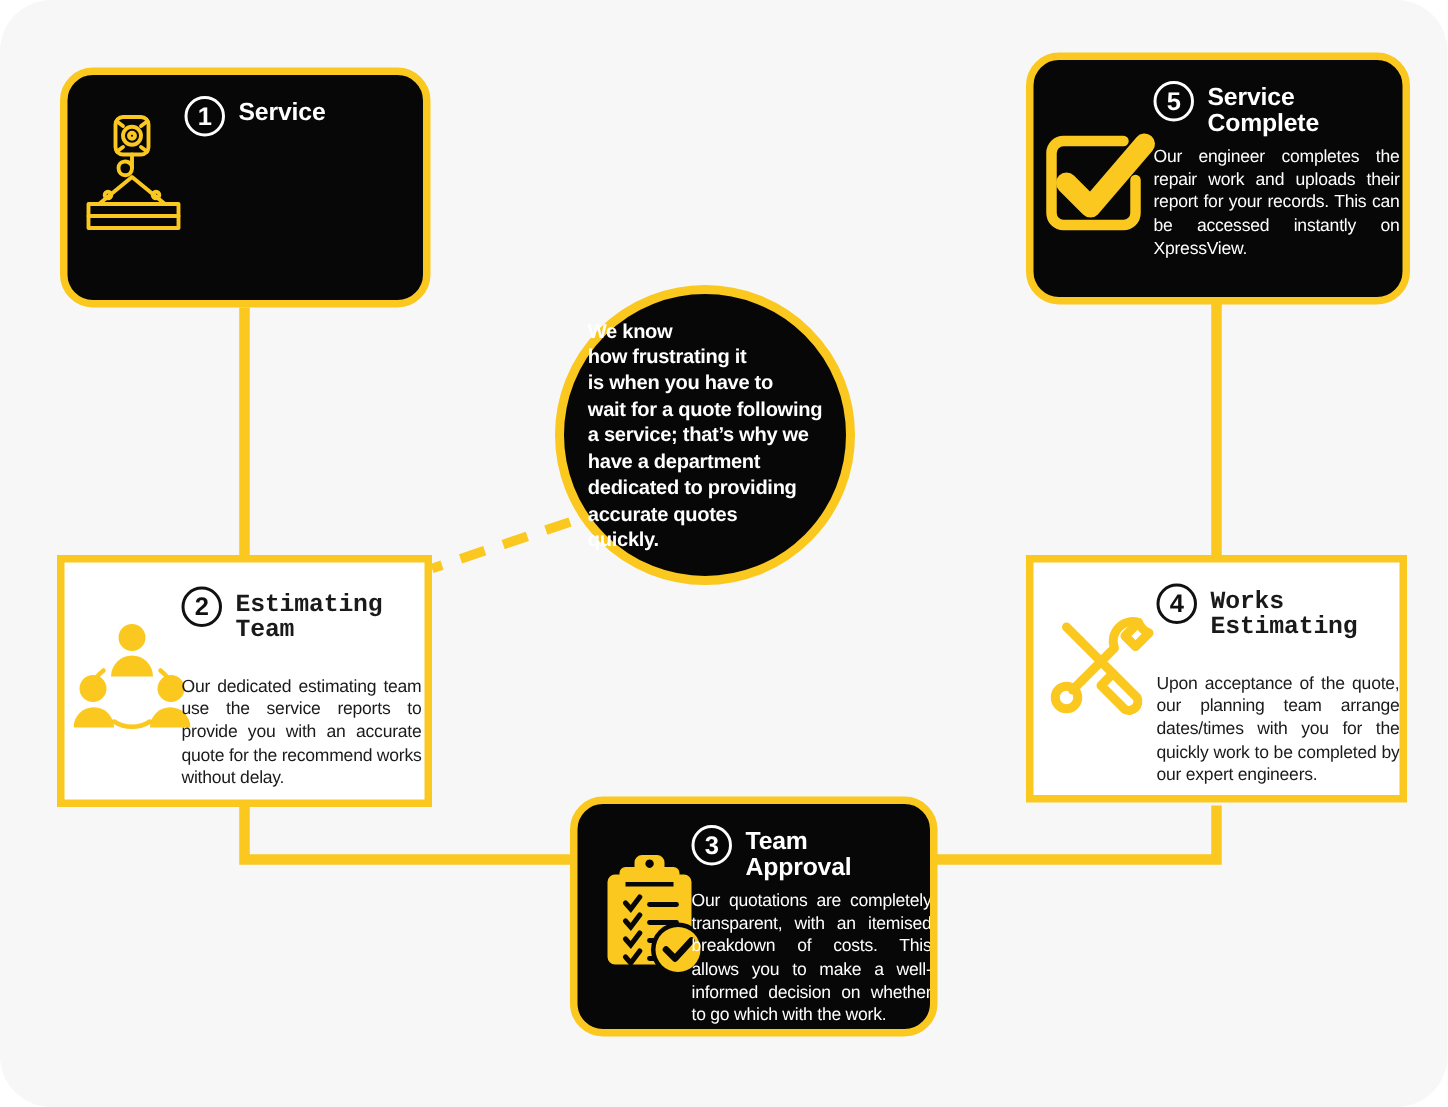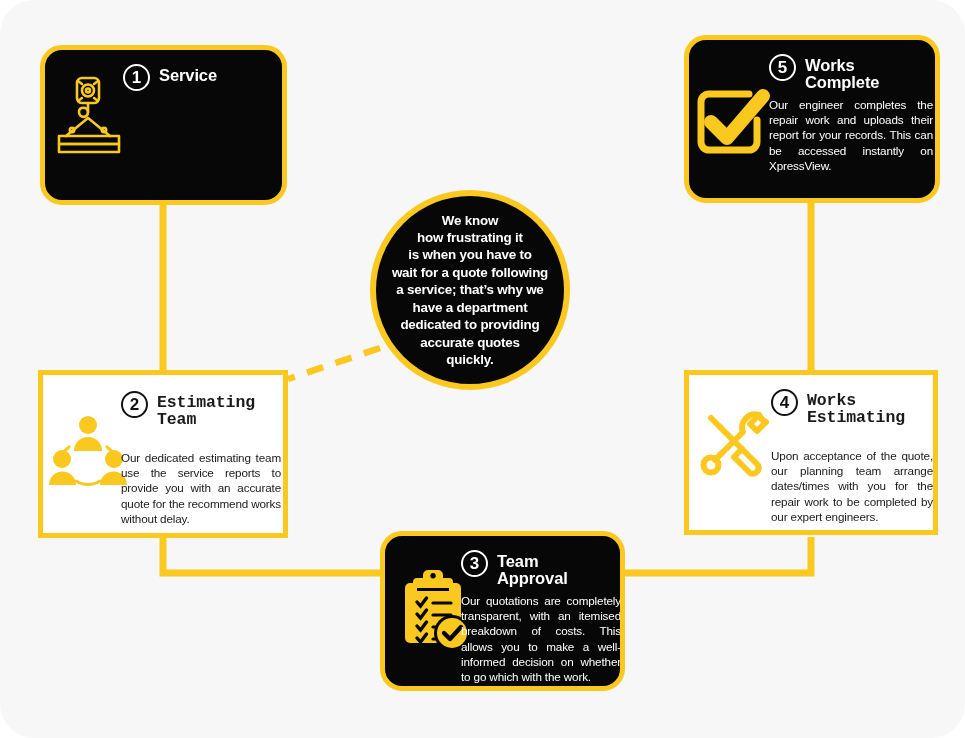--- a/index.html
+++ b/index.html
@@ -83,21 +83,20 @@
     border-radius: 50%;
     background: #070707;
     border: 6px solid #fac81e;
     display: flex; align-items: center; justify-content: center;
   }
   #center-circle .cc-text {
     color: #ffffff;
     font-size: 13.4px;
     font-weight: bold;
     line-height: 1.30;
-    text-align: center;
     white-space: pre-line;
     letter-spacing: -0.2px;
     padding: 0 4px;
   }
 </style>
 </head>
 <body>
 
 <div id="canvas">
 
@@ -220,37 +219,37 @@
             <path d="M23 22 l22 22"></path>
             <path d="M45 44 l16 16 a6 6 0 0 1 -8 8 l-16 -16 z"></path>
           </g>
         </svg>
       </div>
       <div class="txt-col" style="left:82px; top:14px; width:162px;">
         <div class="head-row">
           <div class="num-badge on-light">4</div>
           <div class="card-title on-light">Works Estimating</div>
         </div>
-        <div class="card-body on-light">Upon acceptance of the quote, our planning team arrange dates/times with you for the repair work to be completed by our expert engineers.</div>
+        <div class="card-body on-light">Upon acceptance of the quote, our planning team arrange dates/times with you for the quickly work to be completed by our expert engineers.</div>
       </div>
     </div>
   </div>
 
   <div class="card dark" style="left:684px; top:35px; width:256px; height:168px;">
     <div class="card-inner">
       <div class="icon-wrap" style="left:2px; top:42px; width:82px; height:82px;">
         <svg viewBox="0 0 82 82" width="82" height="82" xmlns="http://www.w3.org/2000/svg">
           <path d="M58 12 H18 a8 8 0 0 0 -8 8 v40 a8 8 0 0 0 8 8 h40 a8 8 0 0 0 8 -8 V38" fill="none" stroke="#fac81e" stroke-width="7" stroke-linecap="round"></path>
           <path d="M20 40 l16 16 L72 14" fill="none" stroke="#fac81e" stroke-width="14" stroke-linecap="round" stroke-linejoin="round"></path>
         </svg>
       </div>
       <div class="txt-col" style="left:80px; top:14px; width:164px;">
         <div class="head-row">
           <div class="num-badge on-dark">5</div>
-          <div class="card-title on-dark" style="max-width:110px;">Works Complete</div>
+          <div class="card-title on-dark" style="max-width:110px;">Service Complete</div>
         </div>
         <div class="card-body on-dark">Our engineer completes the repair work and uploads their report for your records. This can be accessed instantly on XpressView.</div>
       </div>
     </div>
   </div>
 
   <div id="center-circle">
     <div class="cc-text">We know
 how frustrating it
 is when you have to

